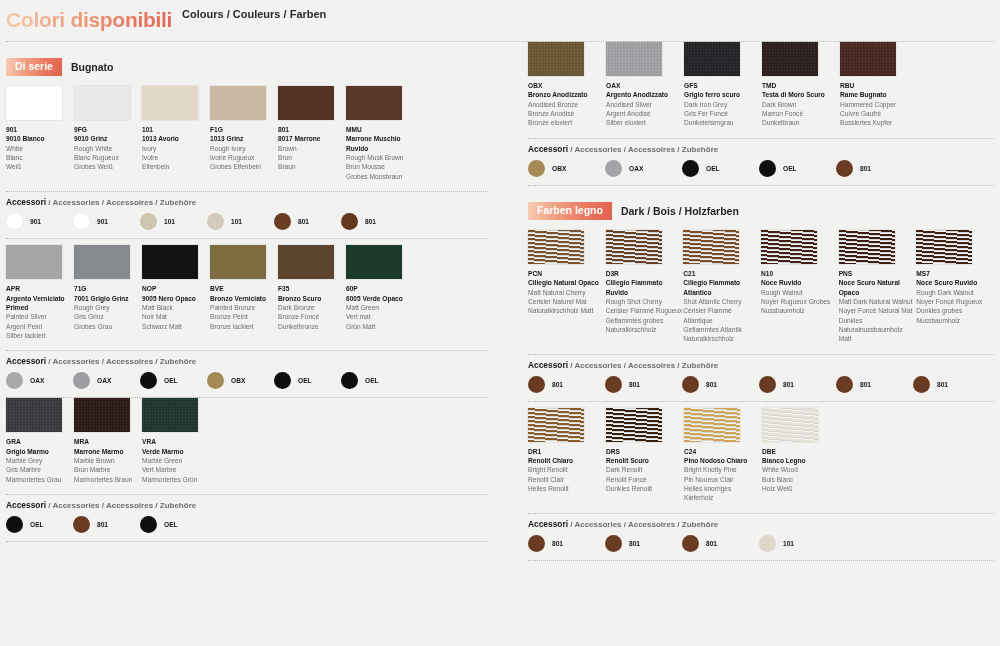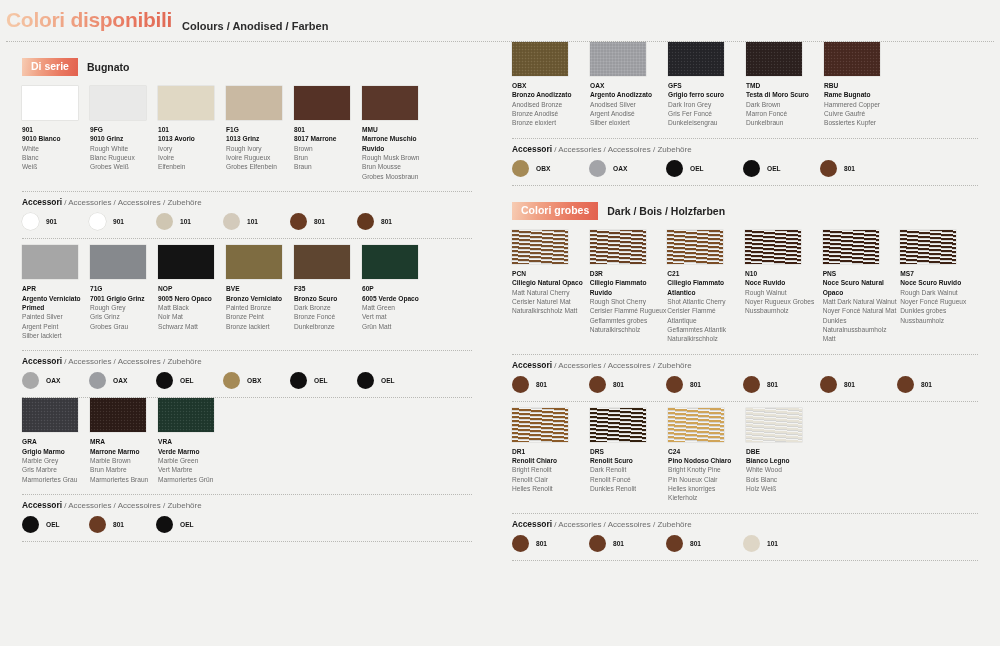--- a/index.html
+++ b/index.html
@@ -7,33 +7,33 @@
   body{
     background:#f2f2f0;
     font-family:"Liberation Sans", sans-serif;
     color:#1b1b1b;
     overflow:hidden;
     position:relative;
   }
   .page{ position:relative; width:1000px; height:646px; padding:0; }
 
   
-  .header{ padding:8px 6px 0 6px; display:flex; align-items:flex-end; gap:10px; }
+  .header{ padding:8px 6px 0 6px; display:flex; align-items:flex-start; gap:10px; }
   .title-it{
     font-size:21px; font-weight:bold; letter-spacing:-0.3px;
     background:linear-gradient(90deg,#f5c9a8 0%,#efa585 35%,#e8775f 75%,#e06a55 100%);
     -webkit-background-clip:text; background-clip:text; color:transparent;
   }
   .title-sub{ font-size:11px; font-weight:bold; color:#2b2b2b; letter-spacing:0px; }
   .hr-dot{
     height:0; border-top:1px dotted #b9b9b5; margin:9px 6px 0 6px;
   }
 
   
-  .cols{ display:flex; gap:12px; padding:0 22px; }
+  .cols{ display:flex; gap:12px; padding:0 6px; }
   .col{ width:494px; }
   .col.right{ margin-left:28px; width:466px; }
 
   
   .sec-head{ display:flex; align-items:center; gap:9px; margin:16px 0 10px 0; }
   .badge{
     display:inline-block; padding:3px 9px 4px 9px; font-size:10.5px; font-weight:bold;
     color:#ffffff; line-height:1.05; white-space:nowrap;
     background:linear-gradient(100deg,#f7cdb4 0%,#f0a184 32%,#e9775f 70%,#e2614f 100%);
   }
@@ -47,39 +47,39 @@
     width:56px; height:34px; margin-bottom:5px;
     box-shadow:0 0 0 0.5px rgba(0,0,0,0.10);
   }
   .sw-code{ font-size:6.6px; font-weight:bold; line-height:1.42; color:#141414; }
   .sw-bold{ font-size:6.6px; font-weight:bold; line-height:1.42; color:#141414; }
   .sw-light{ font-size:6.6px; font-weight:normal; line-height:1.42; color:#6d6d6d; }
 
   
   .acc-block{ margin-top:10px; }
   .acc-rule{ height:0; border-top:1px dotted #b9b9b5; margin-bottom:5px; }
-  .acc-title{ font-size:8px; margin-bottom:6px; color:#6d6d6d; font-weight:normal; }
+  .acc-title{ font-size:8px; margin-bottom:6px; color:#6d6d6d; font-weight:bold; }
   .acc-title b{ color:#141414; font-size:8.4px; }
   .acc-row{ display:flex; align-items:center; }
   .acc-item{ display:flex; align-items:center; width:67px; gap:7px; }
   .col.right .acc-item{ width:77px; }
   .dot{ width:17px; height:17px; border-radius:50%; flex:none; }
   .acc-code{ font-size:6.6px; font-weight:bold; color:#141414; }
   .acc-after{ height:0; border-top:1px dotted #b9b9b5; margin-top:8px; }
 
   .spacer-sm{ height:6px; }
 </style>
 </head>
 <body>
 
 <div class="page">
 
   <div class="header">
     <div class="title-it">Colori disponibili</div>
-    <div class="title-sub">Colours / Anodised / Farben</div>
+    <div class="title-sub">Colours / Couleurs / Farben</div>
   </div>
   <div class="hr-dot"></div>
 
   <div class="cols">
     <div class="col left" id="col-left">
         <div class="sec-head">
           <span class="badge">Di serie</span>
           <span class="sec-label">Bugnato</span>
         </div>
         <div class="swatches">
@@ -355,21 +355,21 @@
               <span class="acc-code">OEL</span>
             </div>
             <div class="acc-item">
               <span class="dot" style="background: rgb(106, 59, 35);"></span>
               <span class="acc-code">801</span>
             </div>
           </div>
           <div class="acc-after"></div>
         </div>
         <div class="sec-head">
-          <span class="badge">Colori grobes</span>
+          <span class="badge">Farben legno</span>
           <span class="sec-label">Dark / Bois / Holzfarben</span>
         </div>
         <div class="swatches">
           <div class="sw">
             <div class="sw-chip" style="background: repeating-linear-gradient(5deg, rgb(121, 80, 44) 0px, rgb(121, 80, 44) 2px, rgba(255, 255, 255, 0.1) 2px, rgba(255, 255, 255, 0.1) 3px, rgba(0, 0, 0, 0.12) 3px, rgba(0, 0, 0, 0.12) 4px);"></div>
             <div class="sw-code">PCN</div>
             <div class="sw-bold">Ciliegio Natural Opaco</div>
             <div class="sw-light">Matt Natural Cherry</div>
             <div class="sw-light">Cerisier Naturel Mat</div>
             <div class="sw-light">Naturalkirschholz Matt</div>

